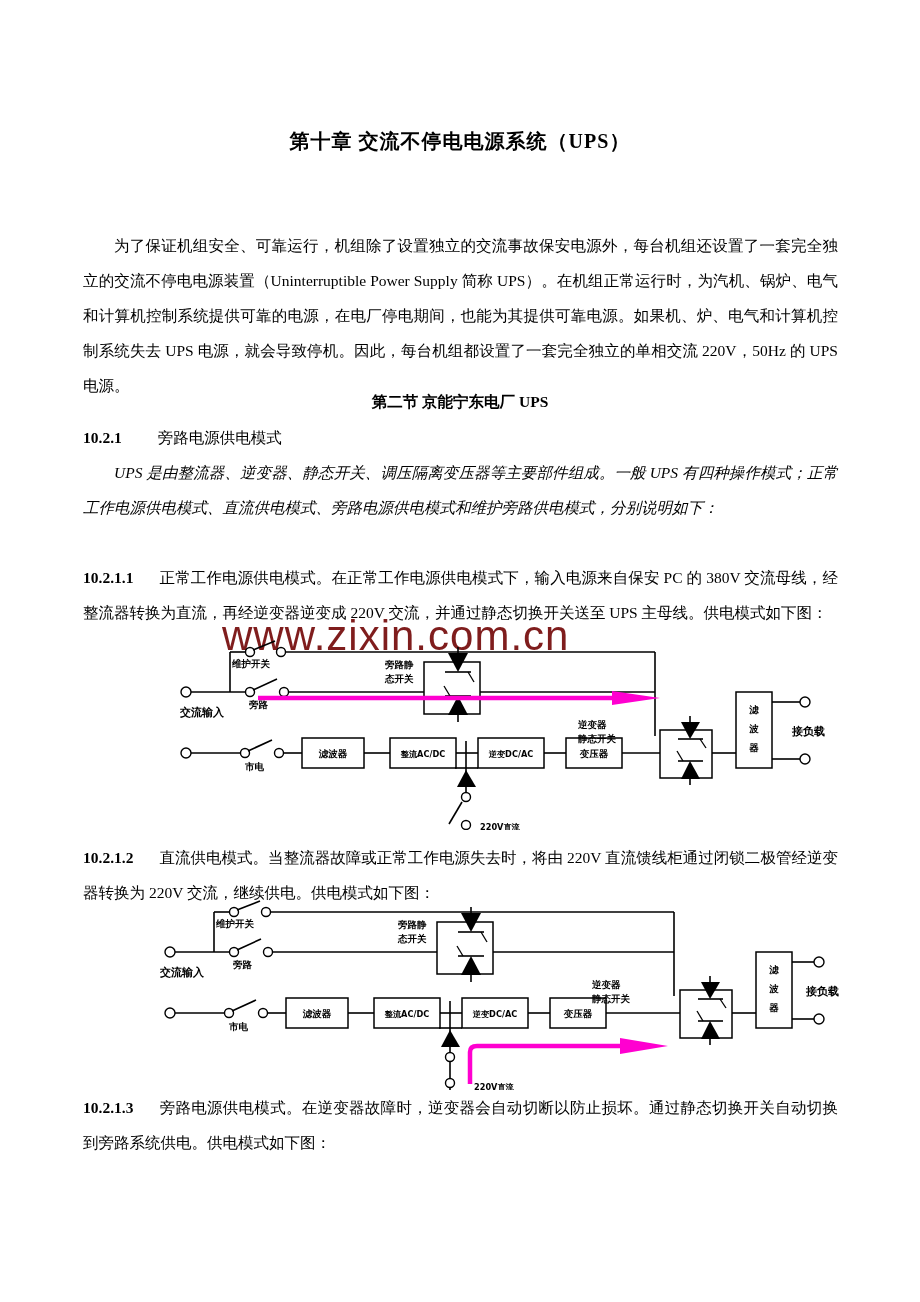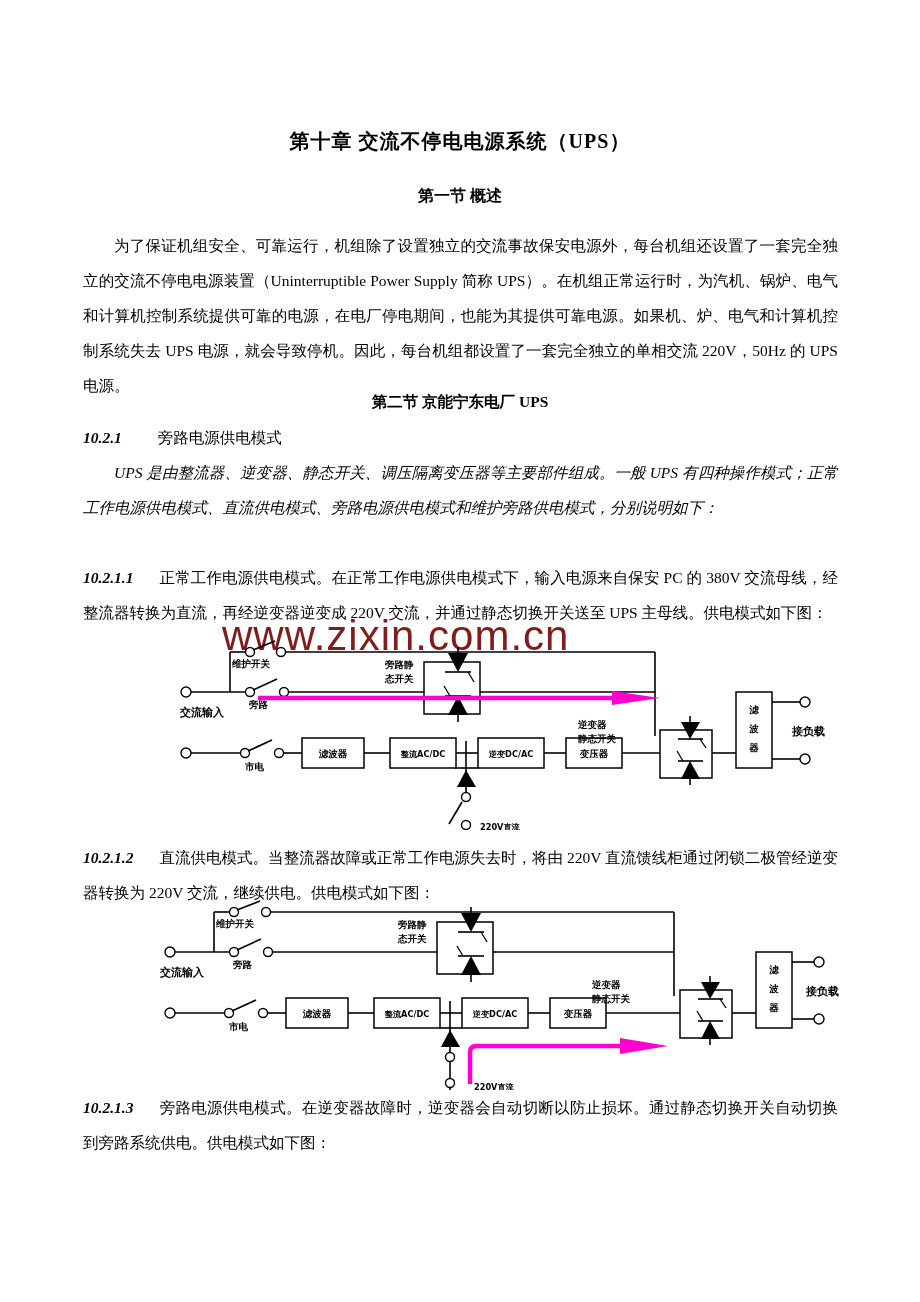--- a/index.html
+++ b/index.html
@@ -44,21 +44,21 @@
   .body-text{
     position:absolute;
     left:83px;
     width:755px;
     font-size:15.5px;
     line-height:35px;
     text-align:justify;
     text-justify:inter-ideograph;
   }
   .indent{text-indent:2em;}
-  .numlabel{font-weight:bold;font-style:italic;}
+  .numlabel{font-weight:bold;}
   .gap{display:inline-block;width:26px;}
 
   
   .watermark{
     position:absolute;
     left:222px;top:612px;
     font-size:42px;
     color:#7f1d1d;
     font-family:Liberation Sans, sans-serif;
     letter-spacing:1px;
@@ -81,21 +81,20 @@
   .magenta-fill{fill:#ff00d0;}
 </style>
 </head>
 <body>
 
 <div class="page">
 
   <div class="watermark">www.zixin.com.cn</div>
 
   <div class="chapter-title">第十章    交流不停电电源系统（UPS）</div>
-  <div class="section-title">第一节 概述</div>
 
   <div class="body-text indent" style="top:228px;">为了保证机组安全、可靠运行，机组除了设置独立的交流事故保安电源外，每台机组还设置了一套完全独立的交流不停电电源装置（Uninterruptible Power Supply 简称 UPS）。在机组正常运行时，为汽机、锅炉、电气和计算机控制系统提供可靠的电源，在电厂停电期间，也能为其提供可靠电源。如果机、炉、电气和计算机控制系统失去 UPS 电源，就会导致停机。因此，每台机组都设置了一套完全独立的单相交流 220V，50Hz 的 UPS 电源。</div>
 
   <div class="section-title2">第二节 京能宁东电厂 UPS</div>
 
   <div class="body-text" style="top:420px;">
     <span class="numlabel">10.2.1</span><span class="gap" style="width:36px"></span><span>旁路电源供电模式</span>
   </div>
 
   <div class="body-text indent" style="top:455px;font-style:italic;">UPS 是由整流器、逆变器、静态开关、调压隔离变压器等主要部件组成。一般 UPS 有四种操作模式；正常工作电源供电模式、直流供电模式、旁路电源供电模式和维护旁路供电模式，分别说明如下：</div>

